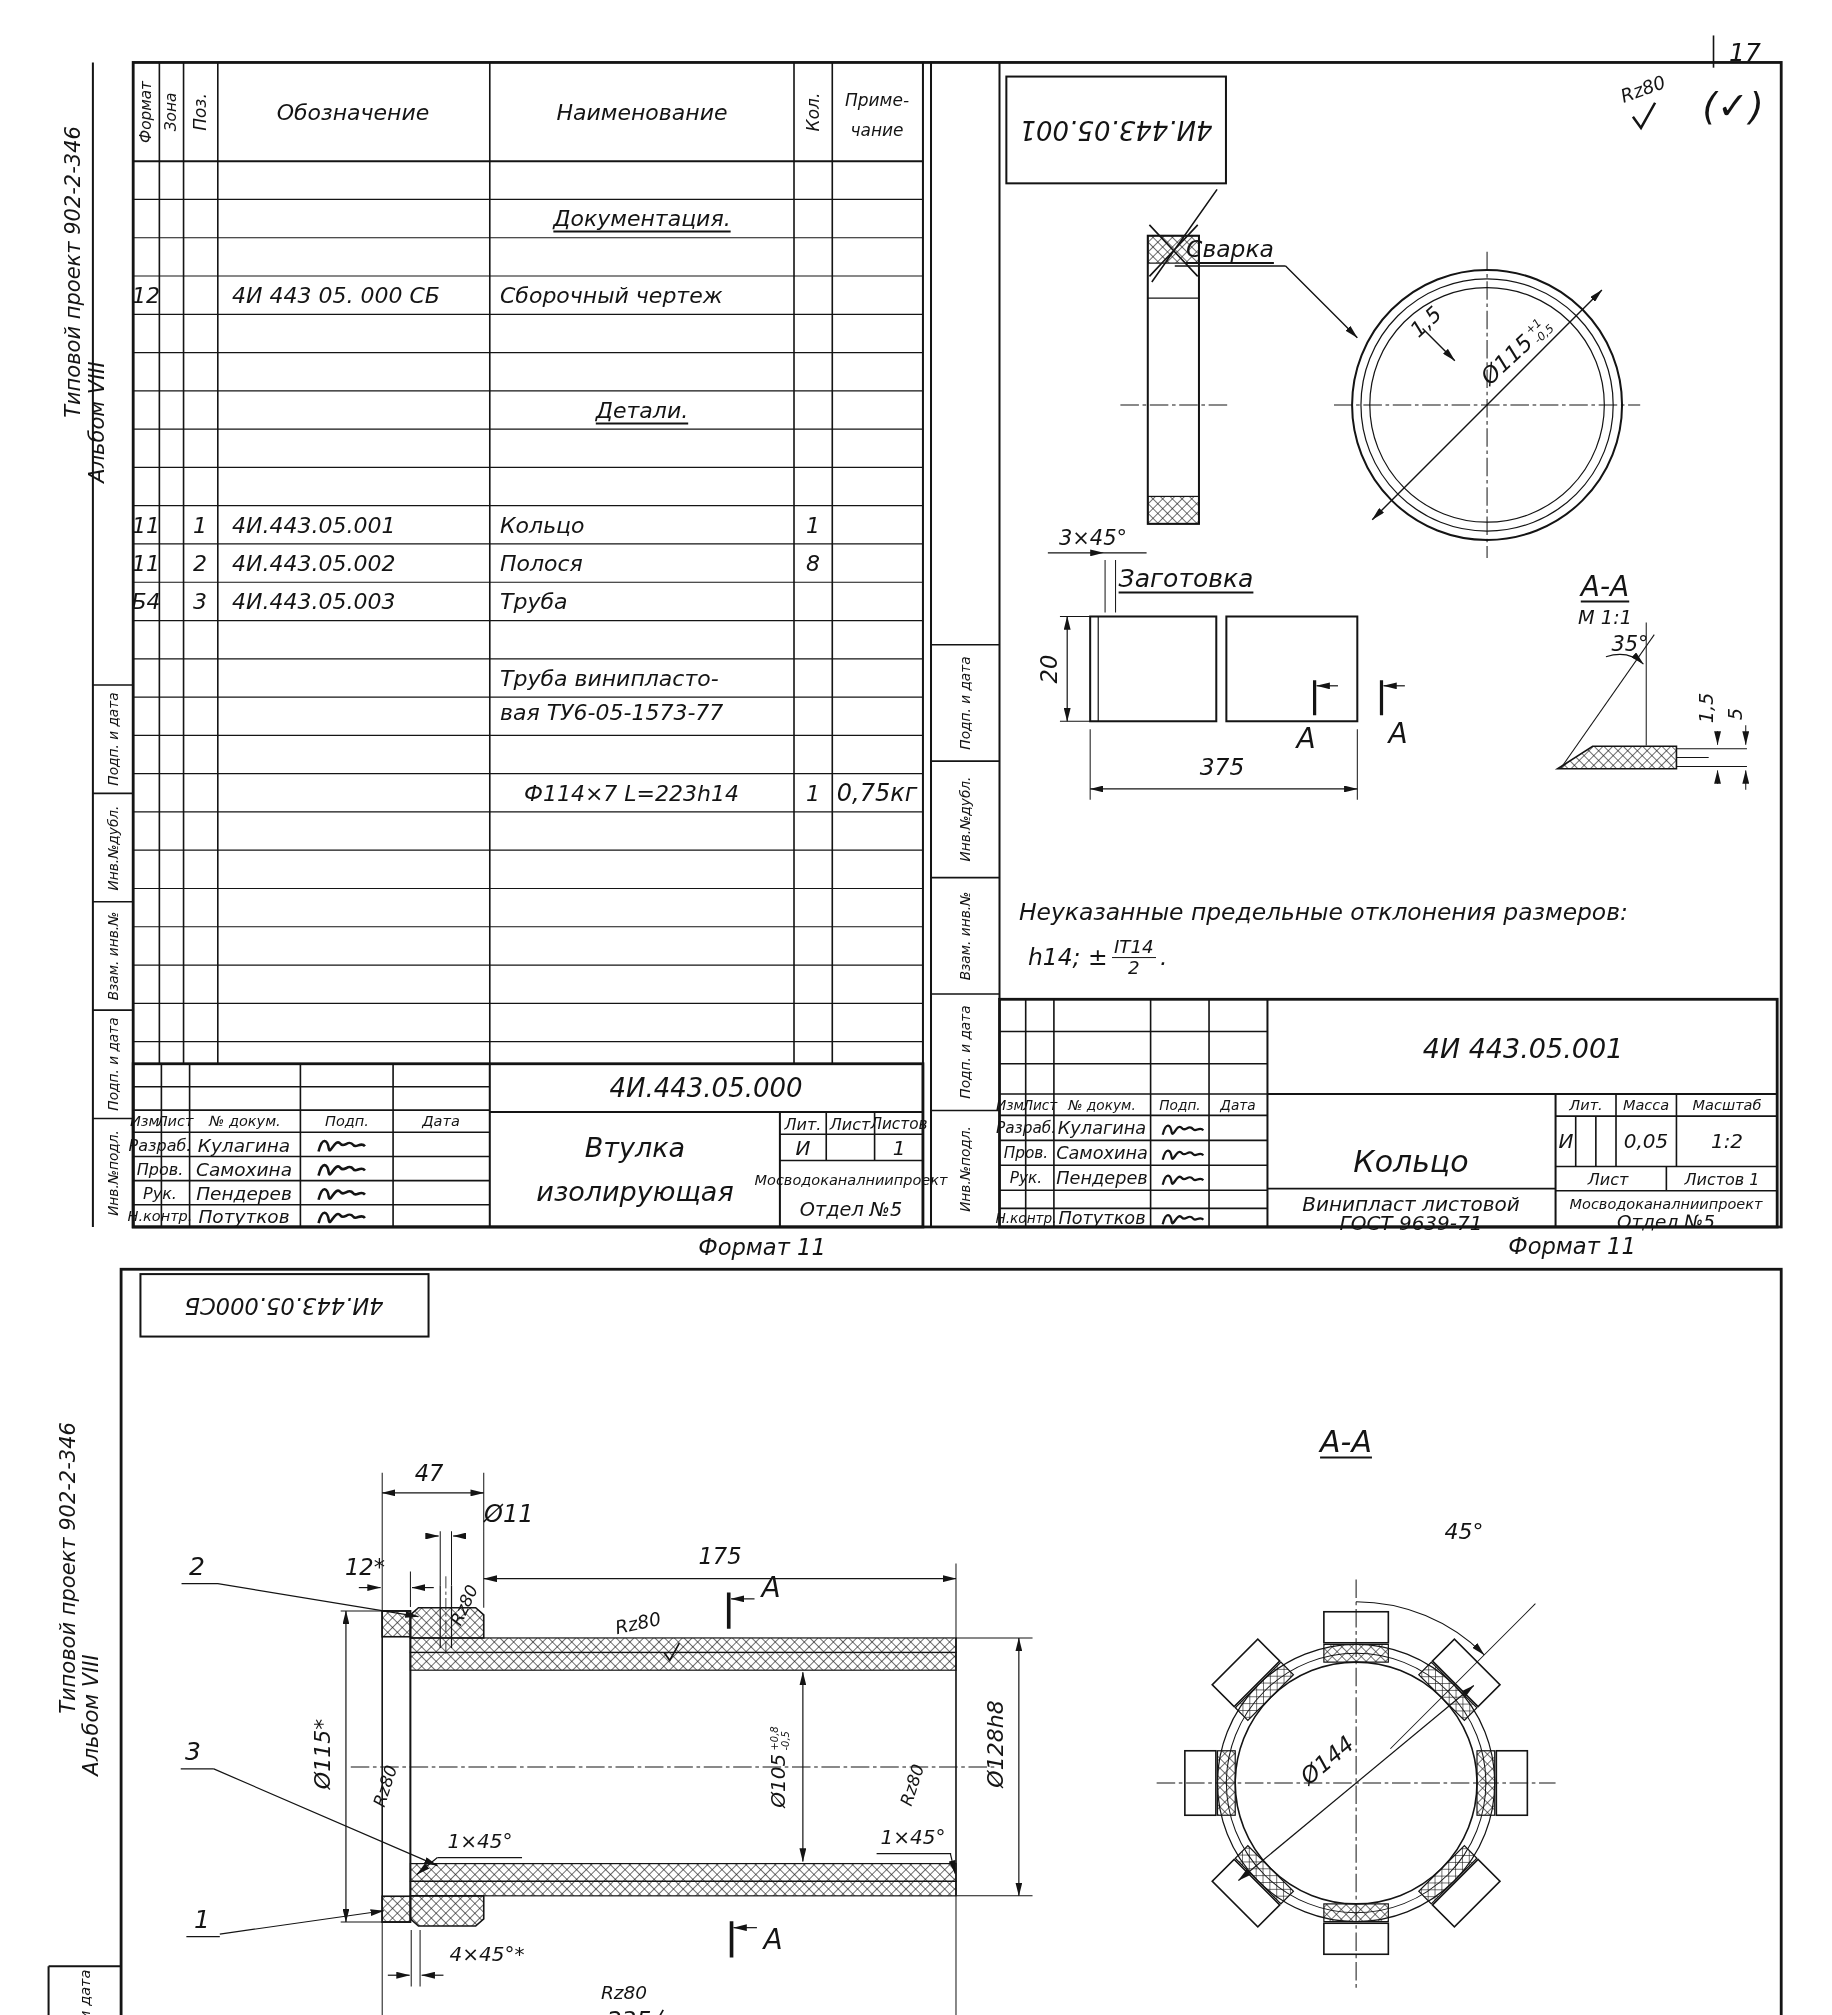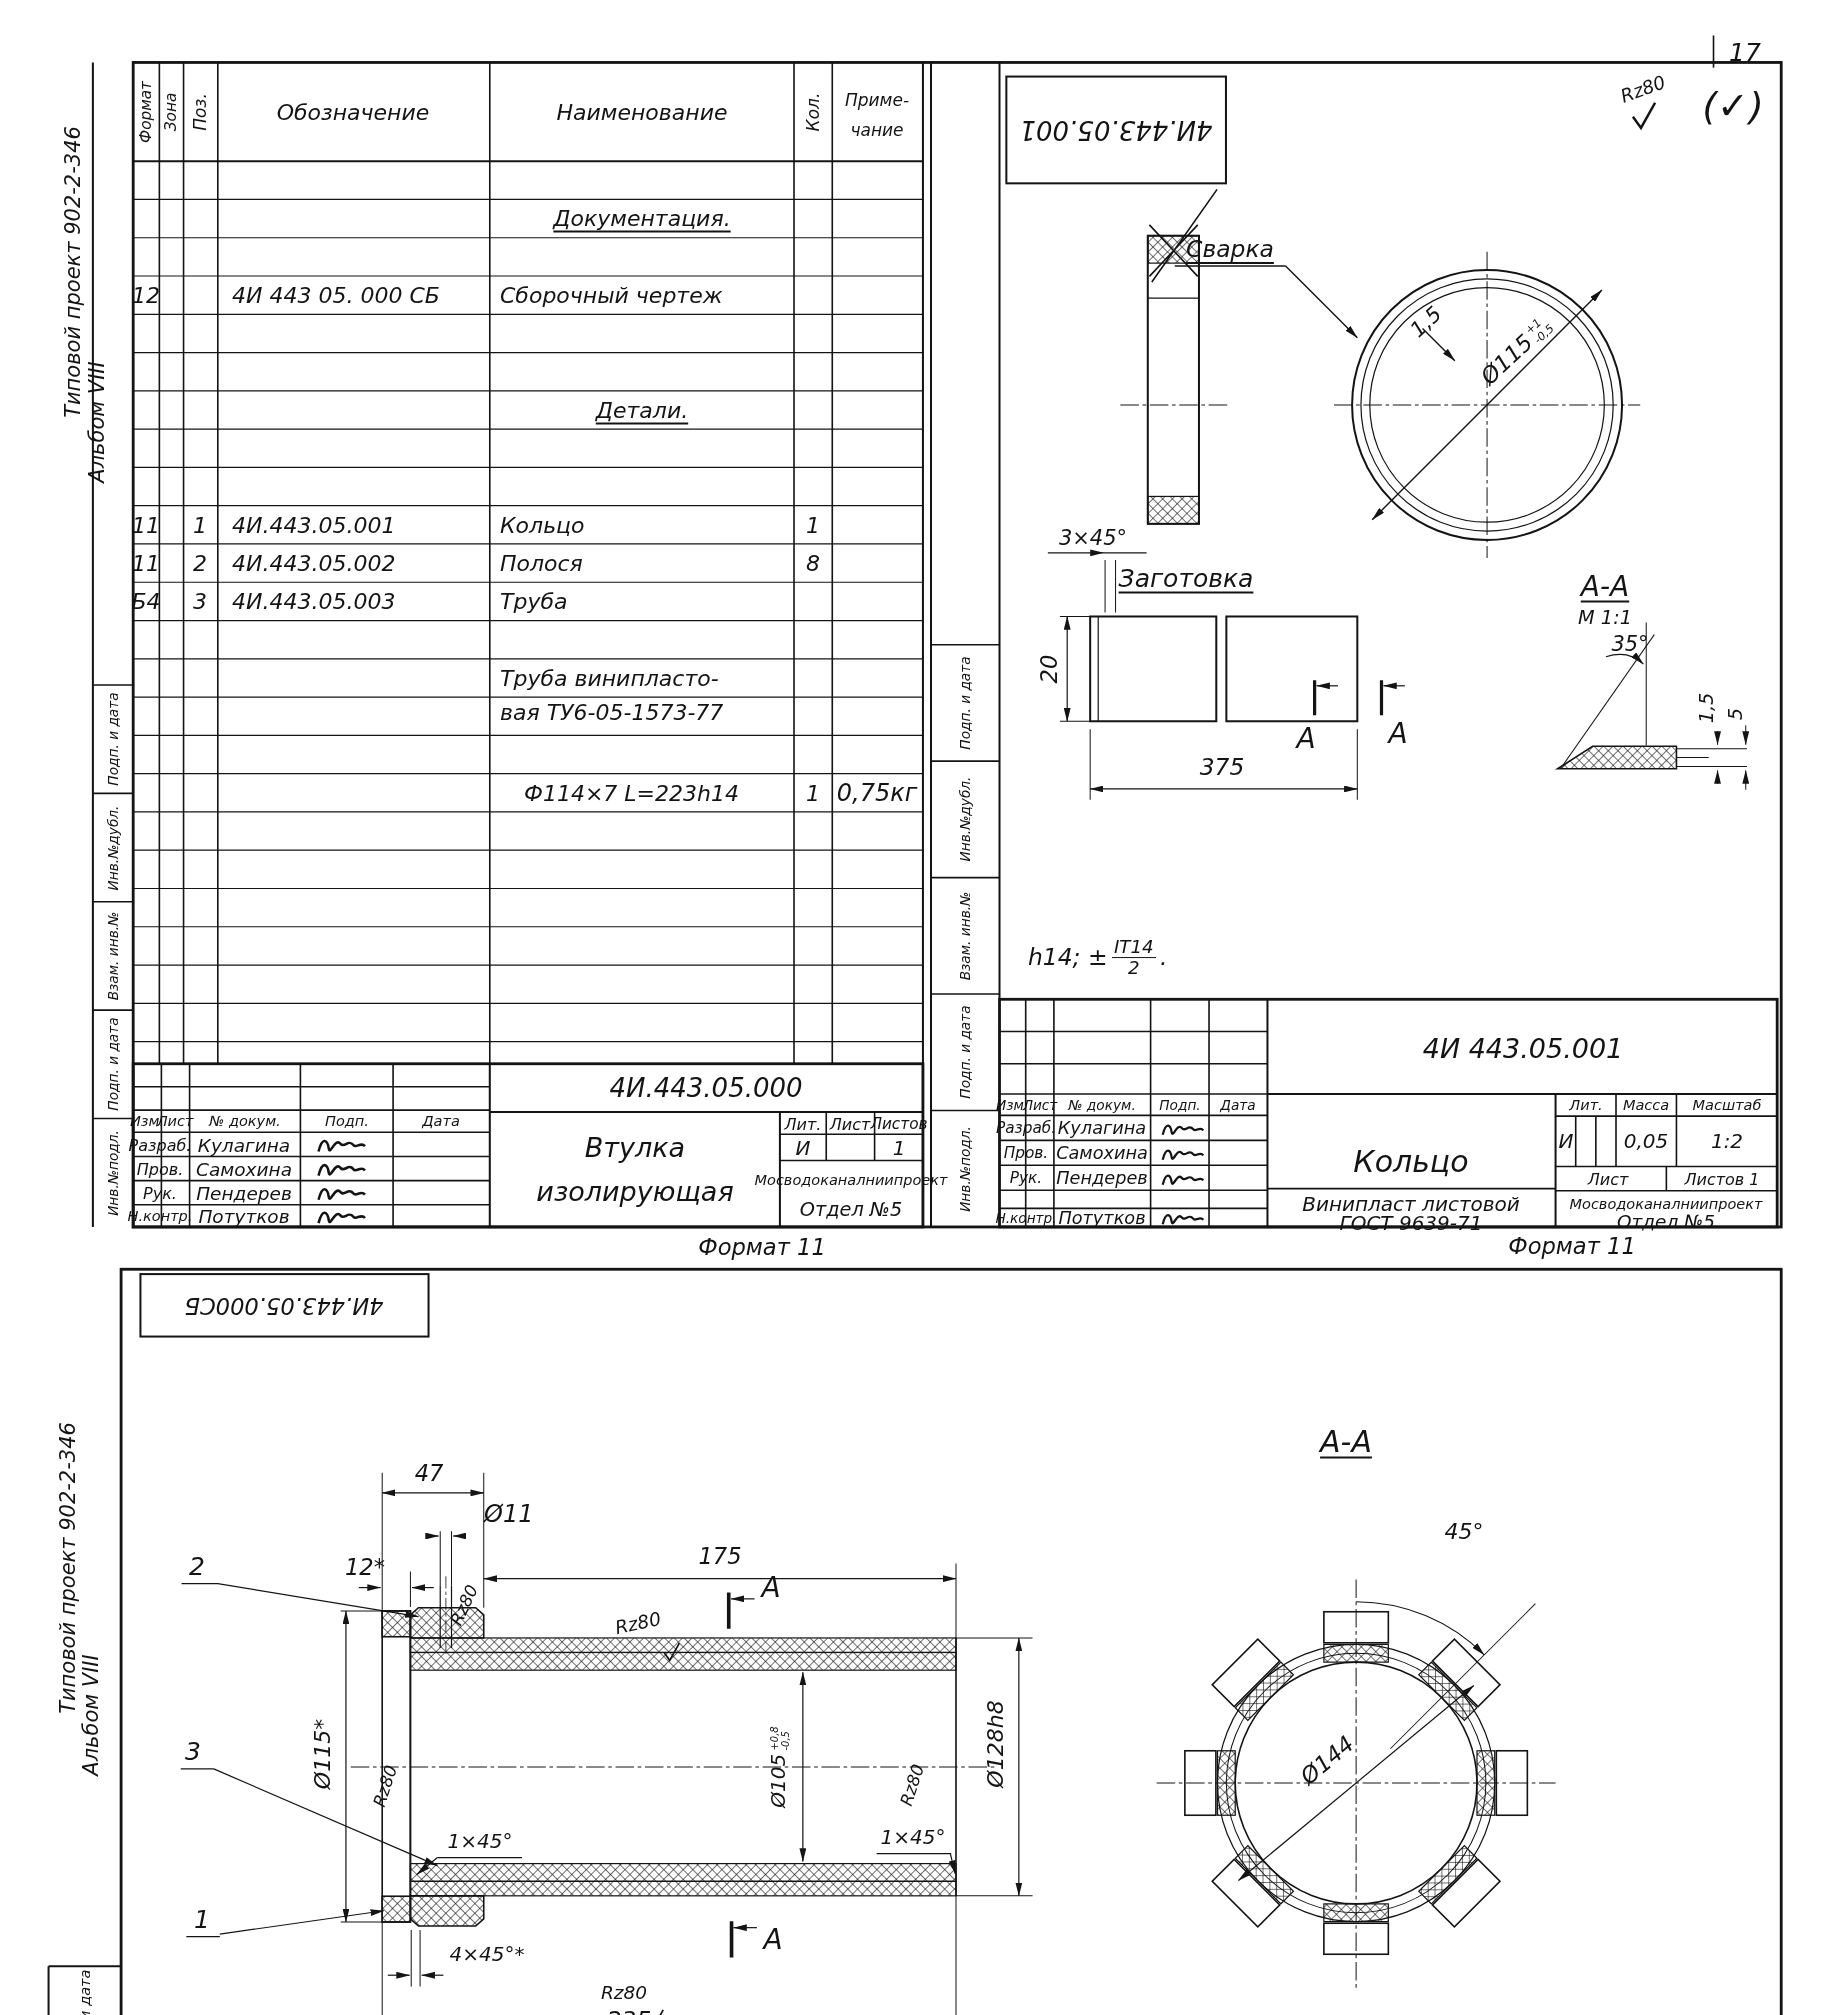--- a/index.html
+++ b/index.html
@@ -343,20 +343,21 @@
 <div class="t ul" style="left:1186px;top:578px;font-size:25px;">Заготовка</div>
 <div class="t" style="left:1049px;top:669px;font-size:22.6px;transform:translate(-50%,-50%) rotate(-90deg);">20</div>
 <div class="t" style="left:1222px;top:767px;font-size:23.4px;">375</div>
 <div class="t" style="left:1306px;top:738px;font-size:28px;">А</div>
 <div class="t" style="left:1398px;top:733px;font-size:28px;">А</div>
 <div class="t ul" style="left:1605px;top:586px;font-size:28px;">А-А</div>
 <div class="t" style="left:1605px;top:617px;font-size:19.3px;">М 1:1</div>
 <div class="t" style="left:1610px;top:644px;font-size:21px;margin-left:20px;">35°</div>
 <div class="t" style="left:1706px;top:708px;font-size:19.3px;transform:translate(-50%,-50%) rotate(-90deg);">1,5</div>
 <div class="t" style="left:1735px;top:714px;font-size:19.3px;transform:translate(-50%,-50%) rotate(-90deg);">5</div>
+<div class="t lft" style="left:1019px;top:912px;font-size:23.4px;">Неуказанные предельные отклонения размеров:</div>
 <div class="t lft" style="left:1028px;top:958px;font-size:23.4px;">
   <span>h14; ±</span><span class="frac">
         <span class="fn">IT14</span>
         <span>2</span>
       </span><span>.</span>
 </div>
 
 <div class="t" style="left:706px;top:1088px;font-size:26px;">4И.443.05.000</div>
 <div class="t" style="left:635px;top:1147px;font-size:27px;">Втулка</div>
 <div class="t" style="left:635px;top:1191px;font-size:27px;">изолирующая</div>

